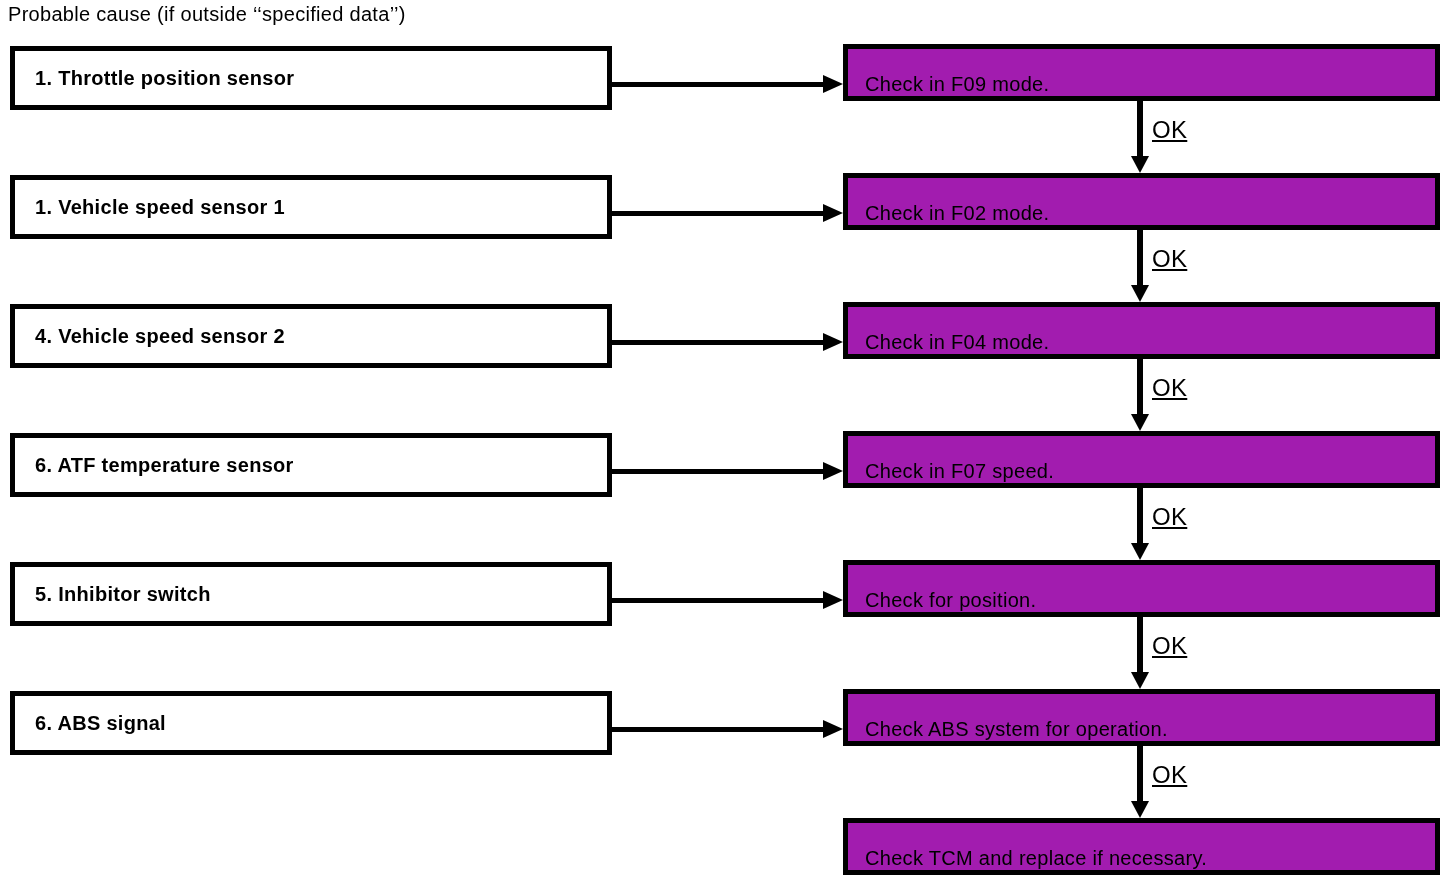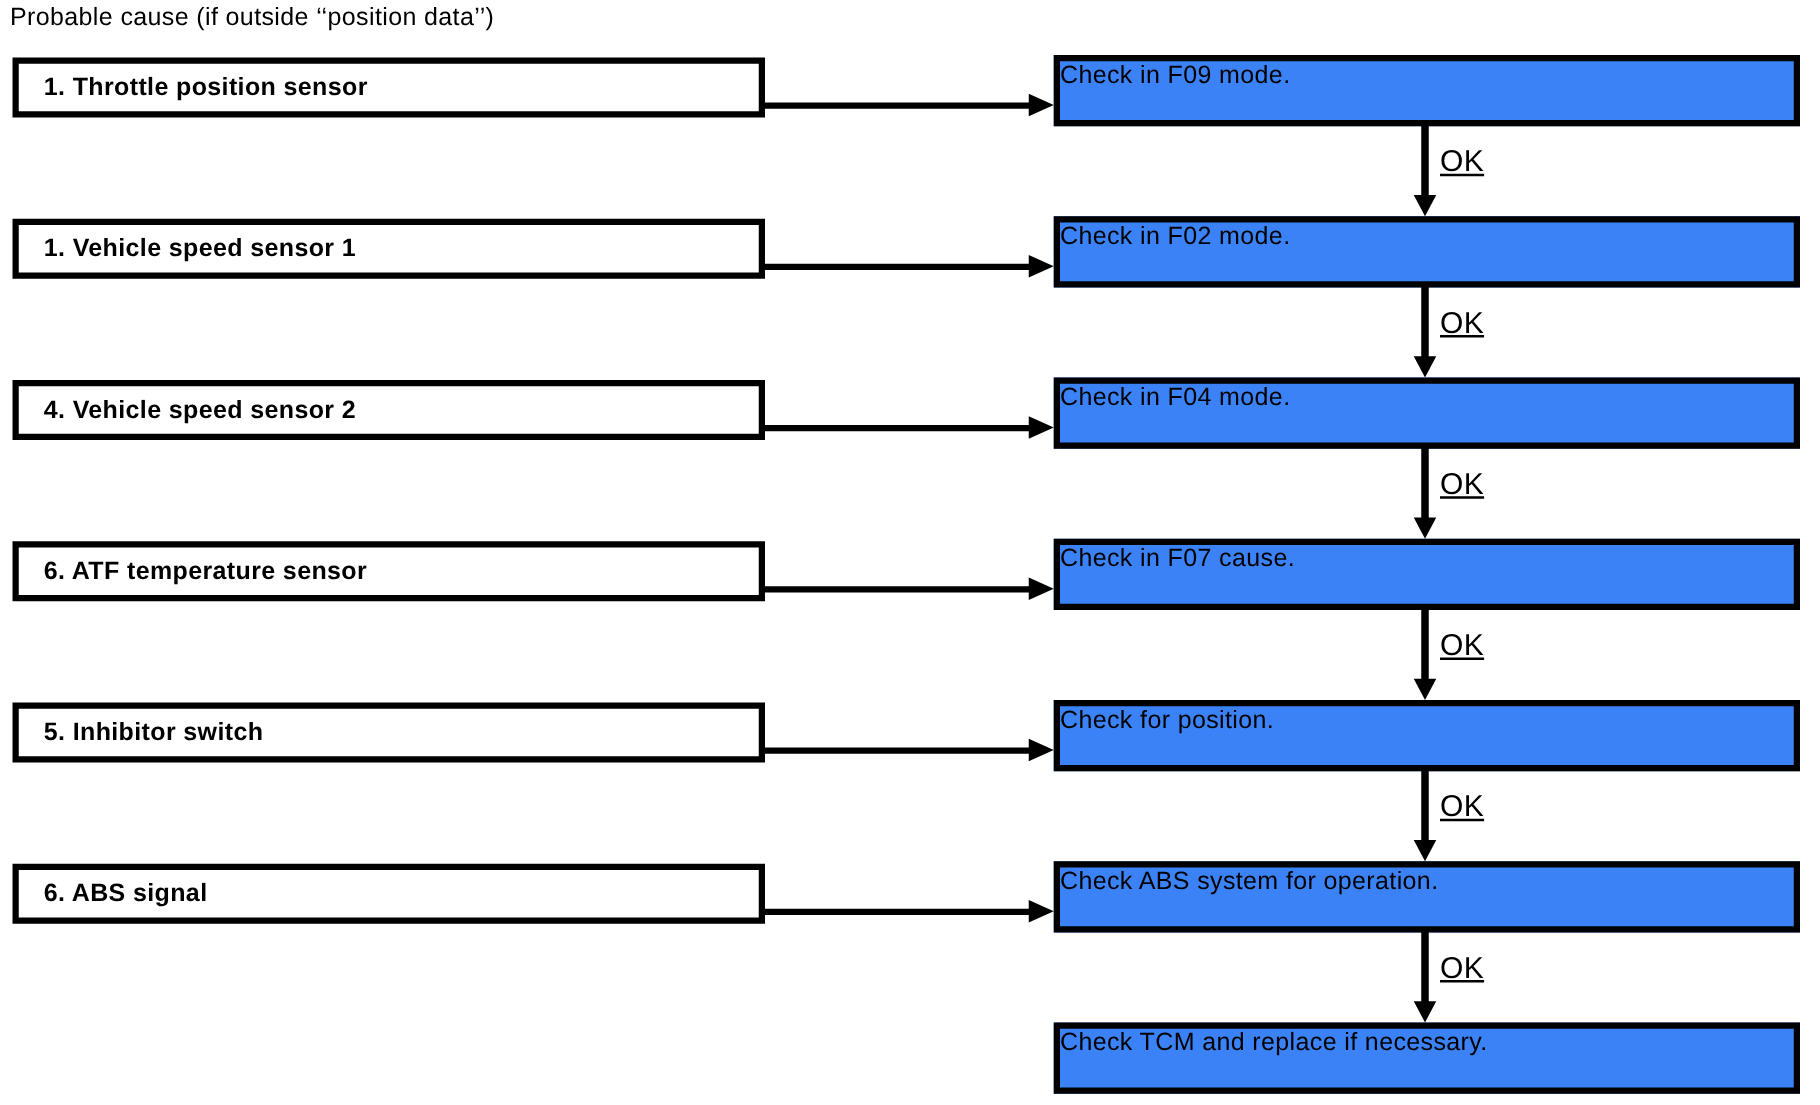--- a/index.html
+++ b/index.html
@@ -25,43 +25,44 @@
     position: absolute;
     left: 0;
     width: 1456px;
     height: 0;
   }
   .cause-box {
     position: absolute;
     left: 10px;
     top: 2px;
     width: 602px;
-    height: 48px;
+    height: 64px;
     border: 5px solid #000000;
     box-sizing: border-box;
     background: #ffffff;
     display: flex;
     align-items: center;
     padding-left: 20px;
     font-size: 20px;
     font-weight: bold;
     letter-spacing: 0.3px;
     white-space: nowrap;
   }
   .check-box {
     position: absolute;
     left: 843px;
     top: 0;
     width: 597px;
     height: 57px;
     border: 5px solid #000000;
     box-sizing: border-box;
-    background: #3b82f6;
+    background: #a21caf;
     display: flex;
-    align-items: flex-start;
+    align-items: flex-end;
+    padding-left: 17px;
     font-size: 20px;
     font-weight: normal;
     letter-spacing: 0.3px;
     white-space: nowrap;
   }
   .h-arrow-line {
     position: absolute;
     left: 612px;
     top: 38px;
     width: 213px;
@@ -103,21 +104,21 @@
     font-size: 24px;
     letter-spacing: 0.3px;
     text-decoration: underline;
   }
 </style>
 </head>
 <body>
 
 <div class="page">
 
-  <div class="title">Probable cause (if outside ‘‘position data’’)</div>
+  <div class="title">Probable cause (if outside ‘‘specified data’’)</div>
 
   <div class="row" style="top:44px">
     <div class="cause-box">
       <span>1. Throttle position sensor</span>
     </div>
     <div class="h-arrow-line"></div>
     <div class="h-arrow-head"></div>
     <div class="check-box">
       <span>Check in F09 mode.</span>
     </div>
@@ -154,21 +155,21 @@
     <div class="ok-label">OK</div>
   </div>
 
   <div class="row" style="top:431px">
     <div class="cause-box">
       <span>6. ATF temperature sensor</span>
     </div>
     <div class="h-arrow-line"></div>
     <div class="h-arrow-head"></div>
     <div class="check-box">
-      <span>Check in F07 cause.</span>
+      <span>Check in F07 speed.</span>
     </div>
     <div class="v-arrow-line"></div>
     <div class="v-arrow-head"></div>
     <div class="ok-label">OK</div>
   </div>
 
   <div class="row" style="top:560px">
     <div class="cause-box">
       <span>5. Inhibitor switch</span>
     </div>

